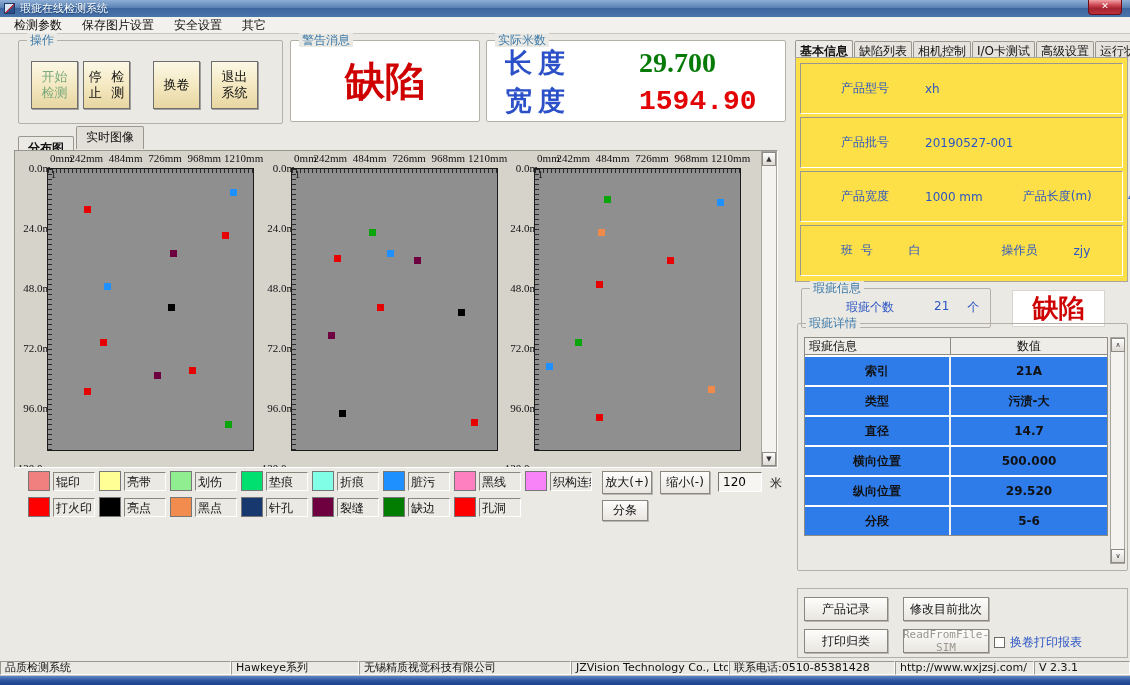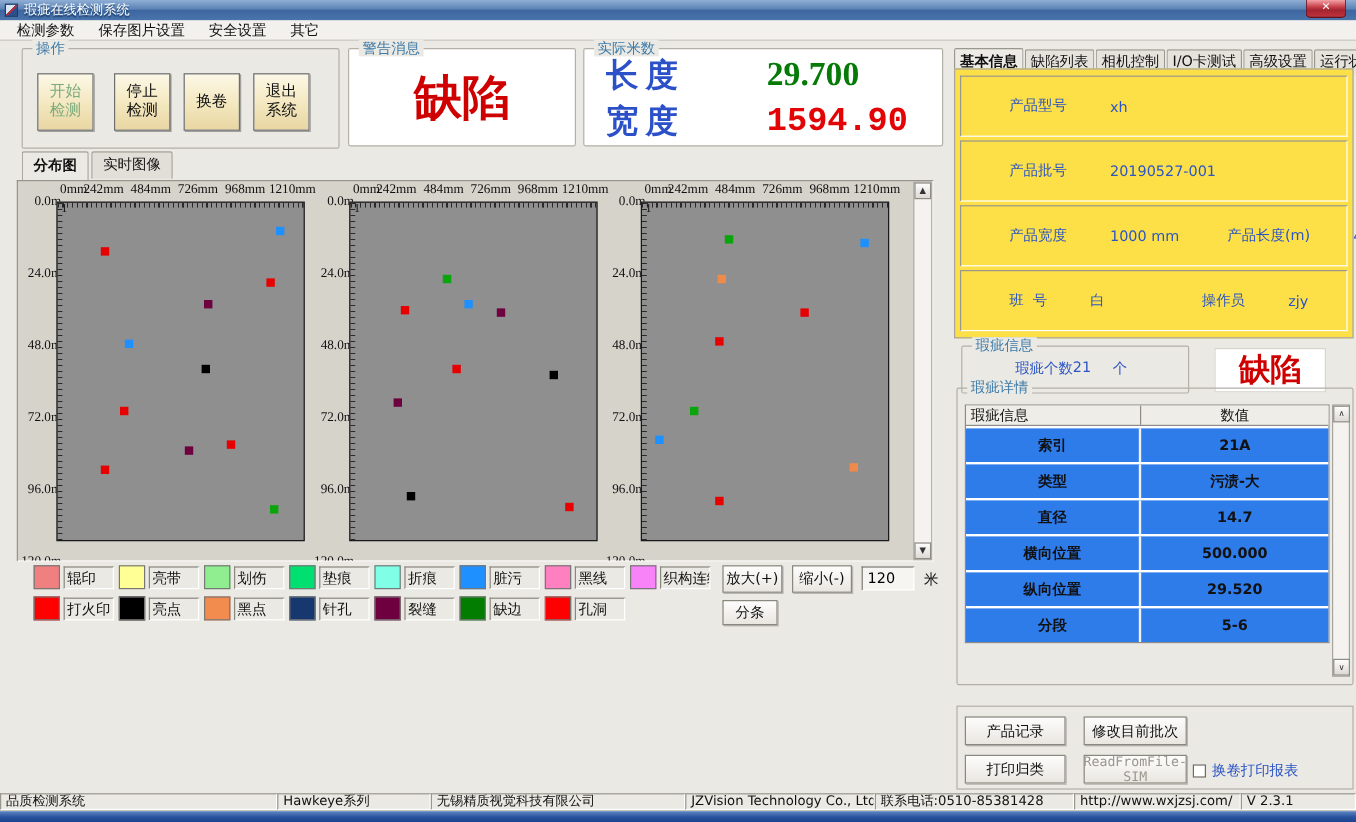--- a/index.html
+++ b/index.html
@@ -20,21 +20,21 @@
   
   .op-btn{position:absolute;width:47px;height:48px;top:20px;border:1px solid #6E6E6E;box-shadow:1px 1px 0 rgba(70,70,70,.45);background:linear-gradient(#FCF8E6,#F3E7BE 55%,#E8D6A2);font-size:13px;line-height:16px;display:flex;align-items:center;justify-content:center;text-align:center;cursor:pointer;font-family:inherit;}
   
   .warn-msg{position:absolute;inset:2px;display:flex;align-items:center;justify-content:center;font-size:40px;font-weight:bold;font-family:"Liberation Serif",serif;}
   .meter-row{position:absolute;left:18px;display:flex;align-items:center;font-family:"Liberation Serif",serif;font-weight:bold;}
   .meter-label{color:#2B50C8;font-size:27px;width:110px;letter-spacing:6px;}
   .meter-value{font-size:28px;margin-left:24px;}
   
   .vtabs{position:absolute;left:18px;top:94px;display:flex;align-items:flex-end;height:21px;}
   .vtab{border:1px solid #9A978F;border-bottom:none;border-radius:2px 2px 0 0;background:#E2DFD8;padding:2px 9px 3px;margin-right:2px;cursor:pointer;}
-  .vtab.active{background:#EBE9E4;padding-top:3px;position:relative;top:1px;font-weight:bold;}
+  .vtab.active{background:#EBE9E4;padding-top:3px;position:relative;top:11px;font-weight:bold;}
   
   .plot-panel{position:absolute;left:14px;top:116px;width:764px;height:318px;background:#D6D3CB;border:1px solid;border-color:#98958E #FFFFFF #FFFFFF #98958E;overflow:hidden;}
   .ycol{position:absolute;width:33px;top:17px;height:300px;font-family:"Liberation Serif",serif;font-size:11px;}
   .ylab{position:absolute;right:1px;transform:translateY(-50%);white-space:nowrap;}
   .xrow{position:absolute;height:15px;top:1px;font-family:"Liberation Serif",serif;font-size:11px;}
   .xlab{position:absolute;white-space:nowrap;transform:translateX(-50%);}
   .xlab.first{transform:none;}
   .plotbox{position:absolute;top:17px;width:207px;height:283px;background:#8F8F8F;border:1px solid #1A1A1A;cursor:crosshair;}
   .plotbox::before{content:"";position:absolute;left:0;right:0;top:0;height:4px;background:repeating-linear-gradient(90deg,#2A2A2A 0 1px,transparent 1px 4px);}
   .plotbox::after{content:"";position:absolute;top:0;bottom:0;left:0;width:4px;background:repeating-linear-gradient(0deg,#2A2A2A 0 1px,transparent 1px 5px);}
@@ -100,21 +100,21 @@
 
 <div class="client">
 
   <div class="groupbox" style="left:18px;top:6px;width:265px;height:84px;">
     <span class="gb-label">操作</span>
     <div></div>
   <div class="op-btn" style="left: 12px; color: rgb(123, 170, 123); flex-direction: column;">
         <div>开始</div>
         <div>检测</div>
       </div>
-      <div class="op-btn" style="left: 76px; color: rgb(17, 17, 17); flex-direction: column;">
+      <div class="op-btn" style="left: 64px; color: rgb(17, 17, 17); flex-direction: row;">
         <div>停止</div>
         <div>检测</div>
       </div>
       <div class="op-btn" style="left: 134px; color: rgb(17, 17, 17);">换卷</div>
       <div class="op-btn" style="left: 192px; color: rgb(17, 17, 17); flex-direction: column;">
         <div>退出</div>
         <div>系统</div>
       </div>
     </div>
 
@@ -346,21 +346,21 @@
           <div class="info-label">操作员</div>
           <div class="info-value">zjy</div>
         </div>
       </div>
     </div>
 
   <div class="groupbox" style="left:801px;top:254px;width:190px;height:40px;">
     <span class="gb-label">瑕疵信息</span>
     <div class="count-line">
       <span style="margin-left:44px;">瑕疵个数</span>
-      <span style="">21</span>
+      <span style="margin-left:40px;">21</span>
       <span style="margin-left:18px;">个</span>
     </div>
   </div>
   <div class="alert-box">缺陷</div>
 
   <div class="groupbox" style="left:797px;top:289px;width:331px;height:248px;">
     <span class="gb-label">瑕疵详情</span>
     <div class="dt-table">
       <div class="dt-head">
         <span class="c1">瑕疵信息</span>

